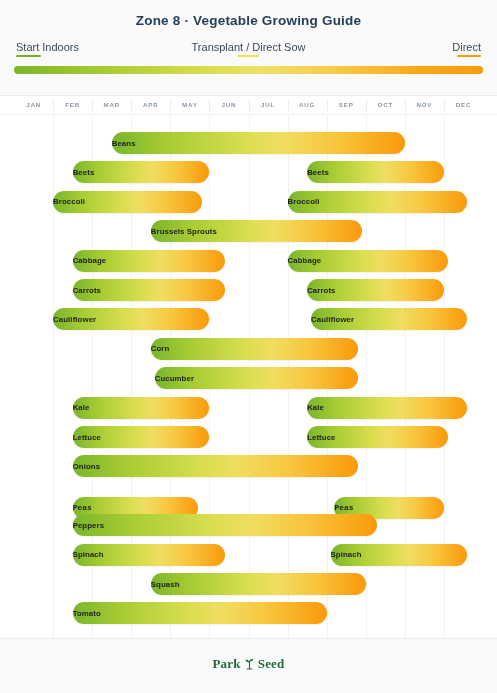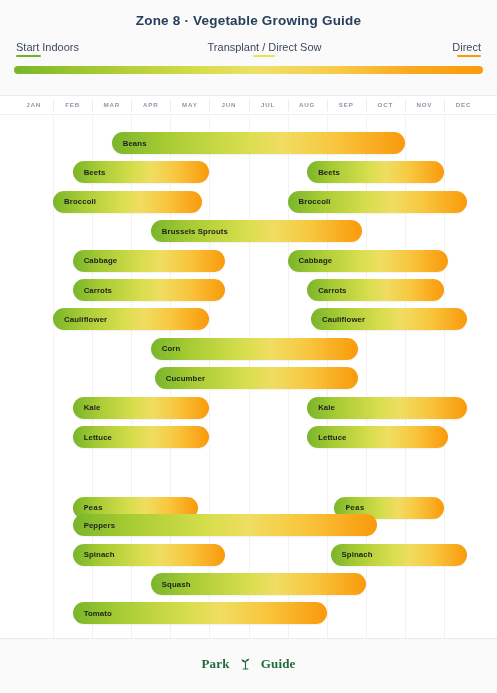--- a/index.html
+++ b/index.html
@@ -61,21 +61,21 @@
     line-height: 10px;
   }
   .legend-swatch {
     display: block;
     height: 2.6px;
     border-radius: 2px;
     margin-top: 2.5px;
   }
   #legend-start   { left: 0px; }
   #legend-start .legend-swatch   { width: 25px; background: #72b22b; }
-  #legend-transplant { left: 50%; transform: translateX(-50%); text-align: left; margin-left: 16px; }
+  #legend-transplant { left: 50%; transform: translateX(-50%); text-align: left; }
   #legend-transplant .legend-swatch { width: 22px; background: #e4e455; margin-left: auto; margin-right: auto; }
   #legend-harvest { right: 0px; text-align: right; }
   #legend-harvest .legend-swatch { width: 24px; background: #f79c12; margin-left: auto; }
 
   #legend-gradient-bar {
     position: absolute;
     left: 14px; top: 66px;
     width: 469px;
     height: 8px;
     border-radius: 5px;
@@ -138,42 +138,42 @@
     background: linear-gradient(to right, #7ab52b 0%, #a6cb33 18%, #d8de4d 45%, #f0dd61 58%, #f8c63e 76%, #f9a81c 92%, #f99a0a 100%);
     display: flex;
     align-items: center;
     box-shadow: 0 1px 2px rgba(0,0,0,0.06);
     box-sizing: border-box;
   }
   .bar-label {
     font-size: 7.8px;
     font-weight: bold;
     color: #1f1f1f;
-    padding-left: 11px;
+    padding-left: 0;
     white-space: nowrap;
     letter-spacing: 0.1px;
   }
 
   
   #footer {
     position: absolute;
     left: 0; top: 638px;
     width: 497px;
     height: 55px;
     background: #fafafa;
     border-top: 1px solid #eaeaea;
     box-sizing: border-box;
   }
   #brand-logo {
     position: absolute;
     left: 0; top: 17px;
     width: 497px;
     display: flex;
     justify-content: center;
-    gap: 10px;
+    gap: 3px;
   }
   .brand-word {
     font-family: "Liberation Serif", serif;
     font-size: 13px;
     font-weight: bold;
     color: #1f6b3d;
     letter-spacing: 0.2px;
   }
   #sprout-icon {
     display: block;
@@ -314,20 +314,25 @@
         </div>
       </div>
       <div class="row" style="top: 311px; height: 22px;">
         <div class="bar" style="left: 72.625px; width: 136.792px;">
           <span class="bar-label">Lettuce</span>
         </div>
         <div class="bar" style="left: 307.125px; width: 140.7px;">
           <span class="bar-label">Lettuce</span>
         </div>
       </div>
+      <div class="row" style="top: 340.4px; height: 22px;">
+        <div class="bar" style="left: 72.625px; width: 285.308px;">
+          <span class="bar-label">Onions</span>
+        </div>
+      </div>
       <div class="row" style="top: 382px; height: 22px; font-family: Liberation Mono, monospace;">
         <div class="bar" style="left: 72.625px; width: 125.067px;">
           <span class="bar-label">Peas</span>
         </div>
         <div class="bar" style="left: 334.483px; width: 109.433px;">
           <span class="bar-label">Peas</span>
         </div>
       </div>
       <div class="row" style="top: 399.2px; height: 22px;">
         <div class="bar" style="left: 72.625px; width: 304.85px;">
@@ -356,17 +361,17 @@
 
   <div id="footer">
     <div id="brand-logo">
       <span class="brand-word">Park</span>
       <svg id="sprout-icon" viewBox="0 0 11 14">
         <path d="M5.5 13 L5.5 5" stroke="#1f6b3d" stroke-width="1.1" fill="none"></path>
         <path d="M5.5 6.5 C3.2 6.5 1.6 5.2 1.6 3.4 C3.9 3.4 5.5 4.7 5.5 6.5 Z" fill="#1f6b3d"></path>
         <path d="M5.5 5.6 C7.6 5.6 9.2 4.4 9.2 2.7 C7.1 2.7 5.5 3.9 5.5 5.6 Z" fill="#1f6b3d"></path>
         <rect x="2.6" y="12.4" width="5.8" height="1.1" rx="0.5" fill="#1f6b3d"></rect>
       </svg>
-      <span class="brand-word">Guide</span>
+      <span class="brand-word">Seed</span>
     </div>
   </div>
 
 </div>
 
 </body></html>

